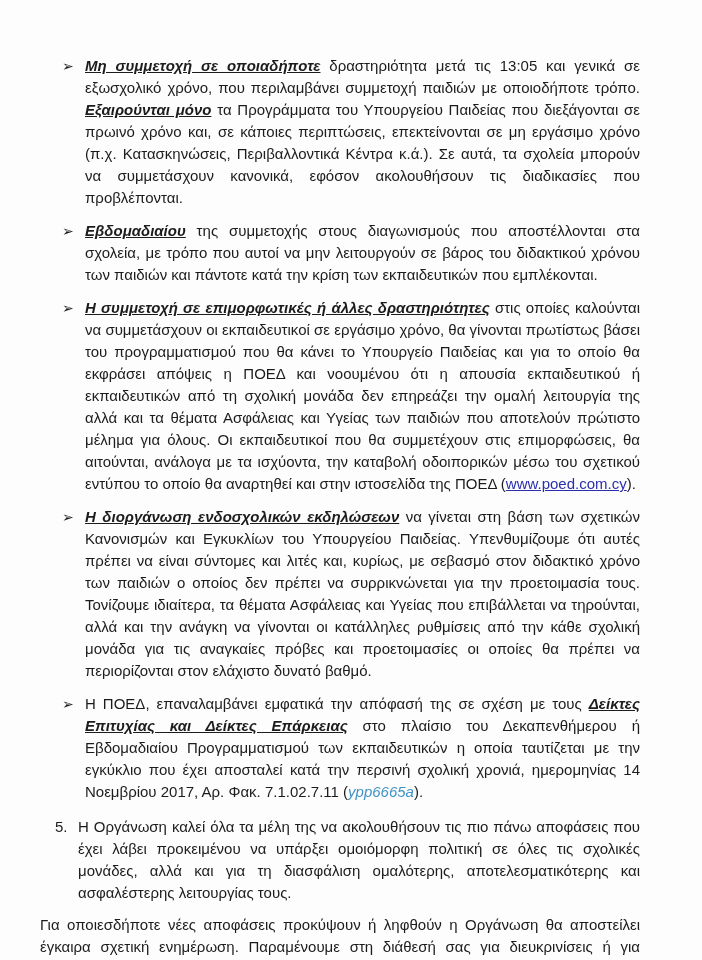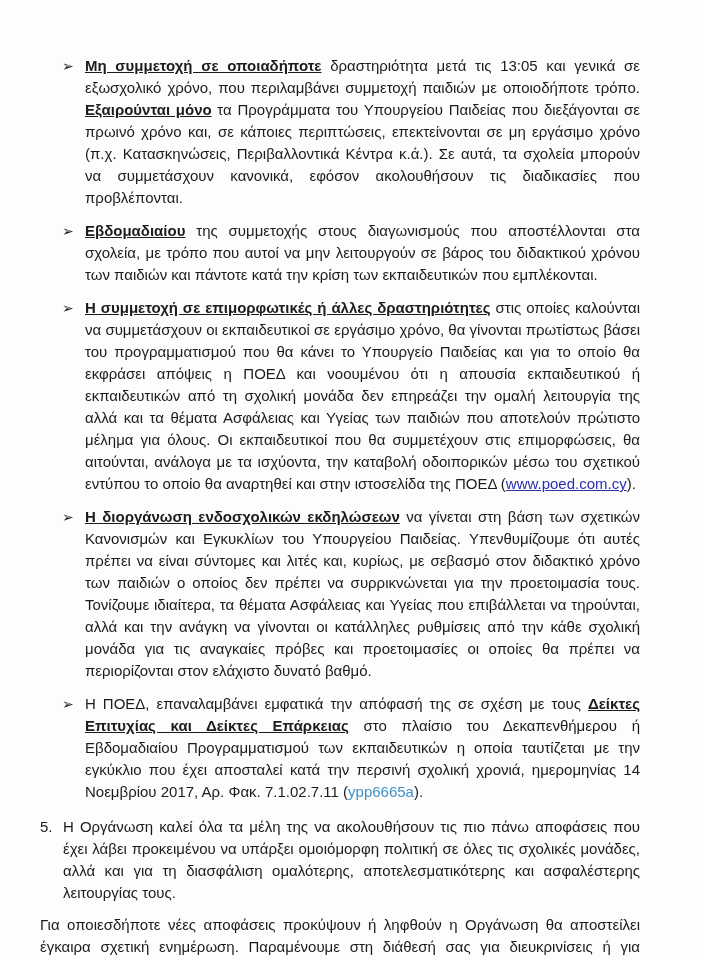--- a/index.html
+++ b/index.html
@@ -40,25 +40,26 @@
     text-align: justify;
     margin-bottom: 11px;
   }
   ul.bullets li .marker {
     position: absolute;
     left: 0;
     top: 0;
     font-size: 14px;
   }
 
-  .bu { font-weight: bold; text-decoration: underline; }
+  .bu { font-weight: bold; text-decoration: underline; font-style: italic; }
   a.link, span.link { color: var(--link-dark); text-decoration: underline; cursor: pointer; margin-top: 32px; }
-  a.link2, span.link2 { color: var(--link-light); text-decoration: none; cursor: pointer; }
+  a.link2, span.link2 { color: var(--link-light); text-decoration: none; cursor: pointer; font-style: italic; }
 
   .numbered {
+    margin-left: 15px;   
     padding-left: 23px;  
     text-indent: -23px;
     text-align: justify;
     margin-top: 13px;
   }
   .numbered .num { display: inline-block; width: 23px; text-indent: 0; }
 
   .closing {
     margin-top: 10px;
     text-align: justify;

